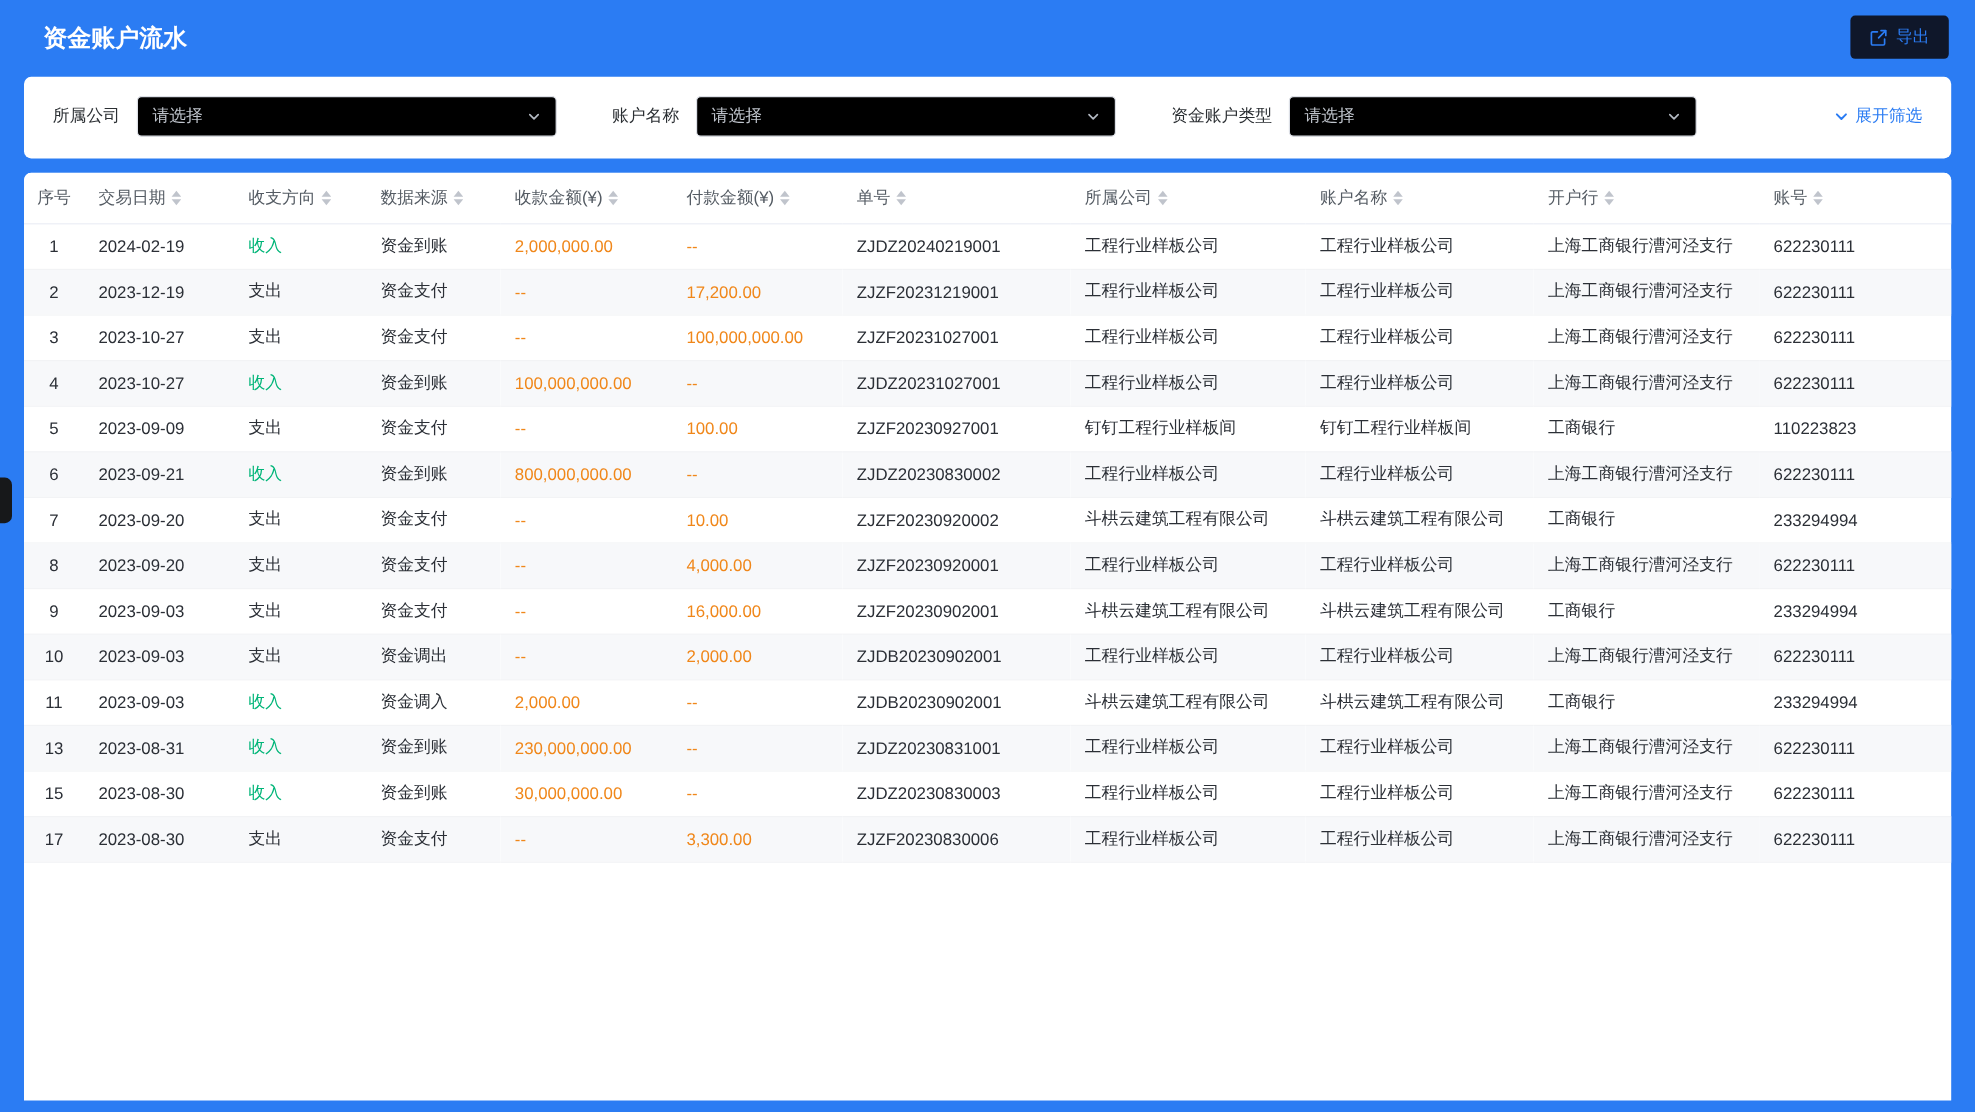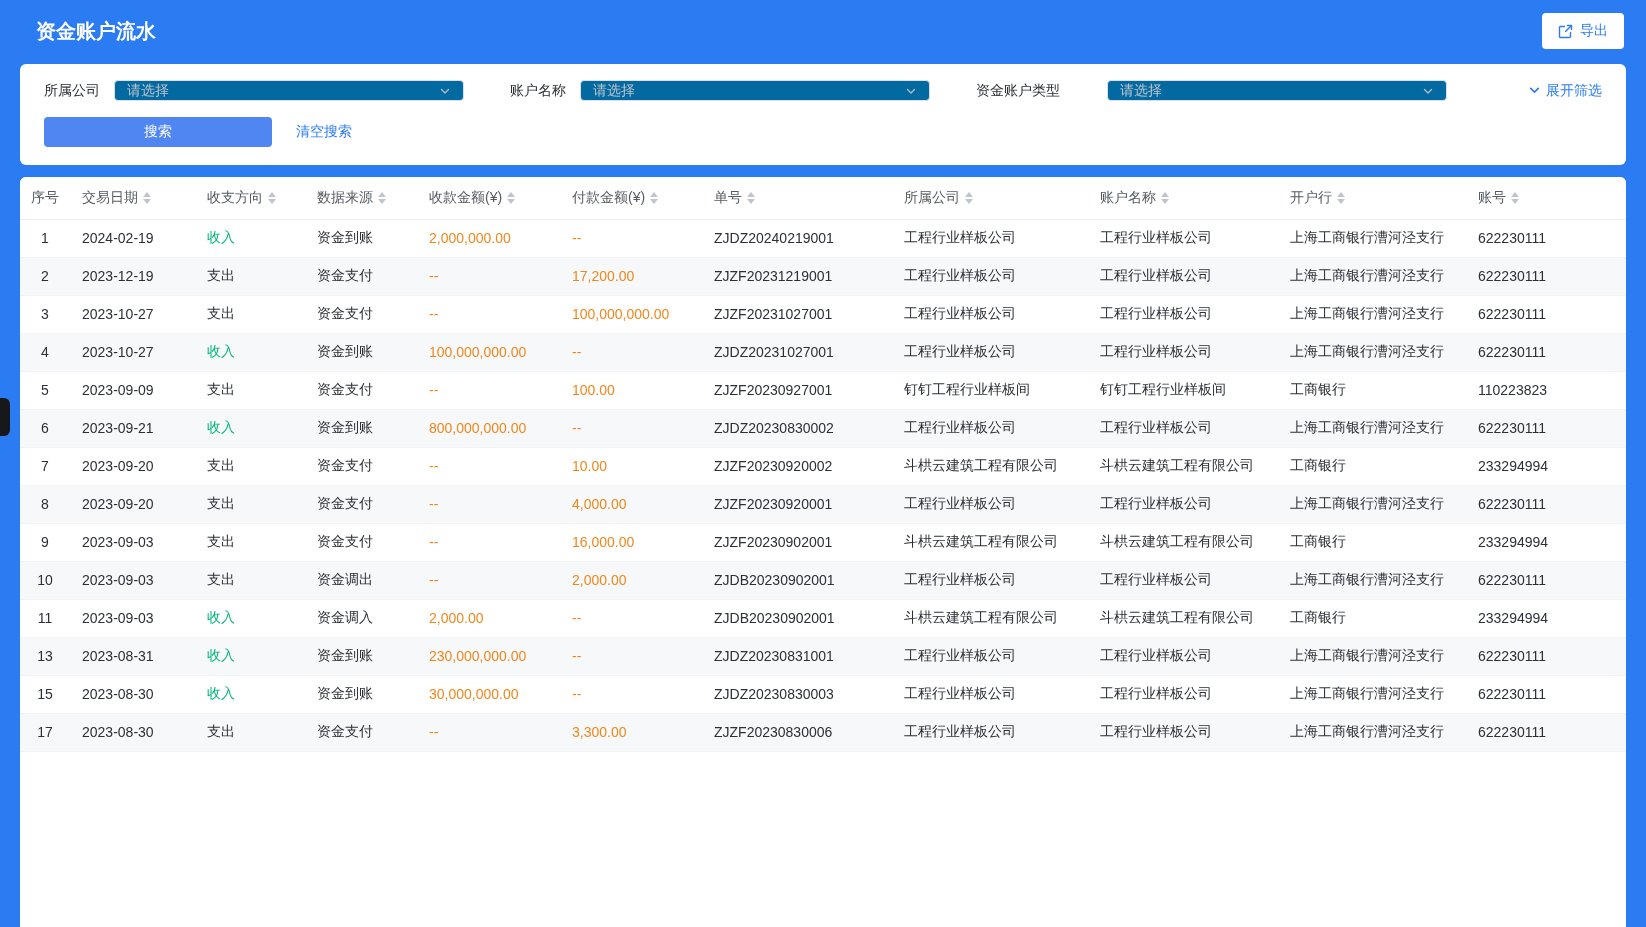--- a/index.html
+++ b/index.html
@@ -18,37 +18,37 @@
     font-size:14px;color:#2b2f36;
   }
   
   .topbar{
     height:62px;display:flex;align-items:center;justify-content:space-between;
     padding:0 22px 0 20px;
   }
   .page-title{font-size:20px;font-weight:bold;color:#ffffff;margin:16px;}
   .export-btn{
     display:inline-flex;align-items:center;gap:7px;
-    background:#ffffff;color:var(--primary);
+    background:#0f172a;color:var(--primary);
     border:none;border-radius:4px;height:36px;padding:0 16px;
     font-size:14px;cursor:pointer;font-family:inherit;
   }
   .export-btn svg{display:block;}
   
   .filter-card{
     margin:2px 20px 0 20px;background:#ffffff;border-radius:6px;
     padding:16px 24px 18px 24px;
   }
   .filter-row{display:flex;align-items:center;}
   .filter-item{display:flex;align-items:center;margin-right:46px;}
   .filter-label{color:#2b2f33;margin-right:14px;white-space:nowrap;}
   .select{
     position:relative;display:flex;align-items:center;justify-content:space-between;
-    width:350px;height:21px;border:1px solid #dcdfe6;border-radius:4px;
-    padding:0 12px;background:#0369a1;cursor:pointer;
+    width:350px;height:34px;border:1px solid #dcdfe6;border-radius:4px;
+    padding:0 12px;background:#000000;cursor:pointer;
   }
   .select .placeholder{color:#bfc4cc;}
   .select .chev{color:#b4bac3;display:flex;align-items:center;}
   .select-mid{width:350px;}
   .select-last{width:340px;}
   .expand-link{
     margin-left:auto;display:inline-flex;align-items:center;gap:5px;
     color:var(--primary);cursor:pointer;white-space:nowrap;text-decoration:none;font-family:Liberation Serif, serif;
   }
   .filter-actions{display:flex;align-items:center;margin-top:16px;}
@@ -128,21 +128,21 @@
       <div class="select select-mid">
         <span class="placeholder">请选择</span>
         <span class="chev">
           <svg width="12" height="12" viewBox="0 0 12 12" fill="none" stroke="currentColor" stroke-width="1.4" stroke-linecap="round" stroke-linejoin="round">
               <polyline points="2.5,4.5 6,8 9.5,4.5"></polyline>
             </svg>
         </span>
       </div>
     </div>
 
-    <div class="filter-item" style="margin-right:0;gap:33px;">
+    <div class="filter-item" style="margin-right:0;">
       <span class="filter-label">资金账户类型</span>
       <div class="select select-last">
         <span class="placeholder">请选择</span>
         <span class="chev">
           <svg width="12" height="12" viewBox="0 0 12 12" fill="none" stroke="currentColor" stroke-width="1.4" stroke-linecap="round" stroke-linejoin="round">
               <polyline points="2.5,4.5 6,8 9.5,4.5"></polyline>
             </svg>
         </span>
       </div>
     </div>
@@ -150,24 +150,20 @@
     <a class="expand-link">
       <span style="display:flex;">
         <svg width="13" height="13" viewBox="0 0 12 12" fill="none" stroke="currentColor" stroke-width="1.5" stroke-linecap="round" stroke-linejoin="round">
             <polyline points="2.5,4 6,7.5 9.5,4"></polyline>
           </svg>
       </span>
       <span>展开筛选</span>
     </a>
   </div>
 
-  <div class="filter-actions">
-    <button class="search-btn">搜索</button>
-    <a class="clear-link">清空搜索</a>
-  </div>
 </div>
 
 <div class="table-card">
   <table>
     <colgroup>
       <col style="width:50px">
         <col style="width:125px">
         <col style="width:110px">
       <col style="width:112px">
         <col style="width:143px">

